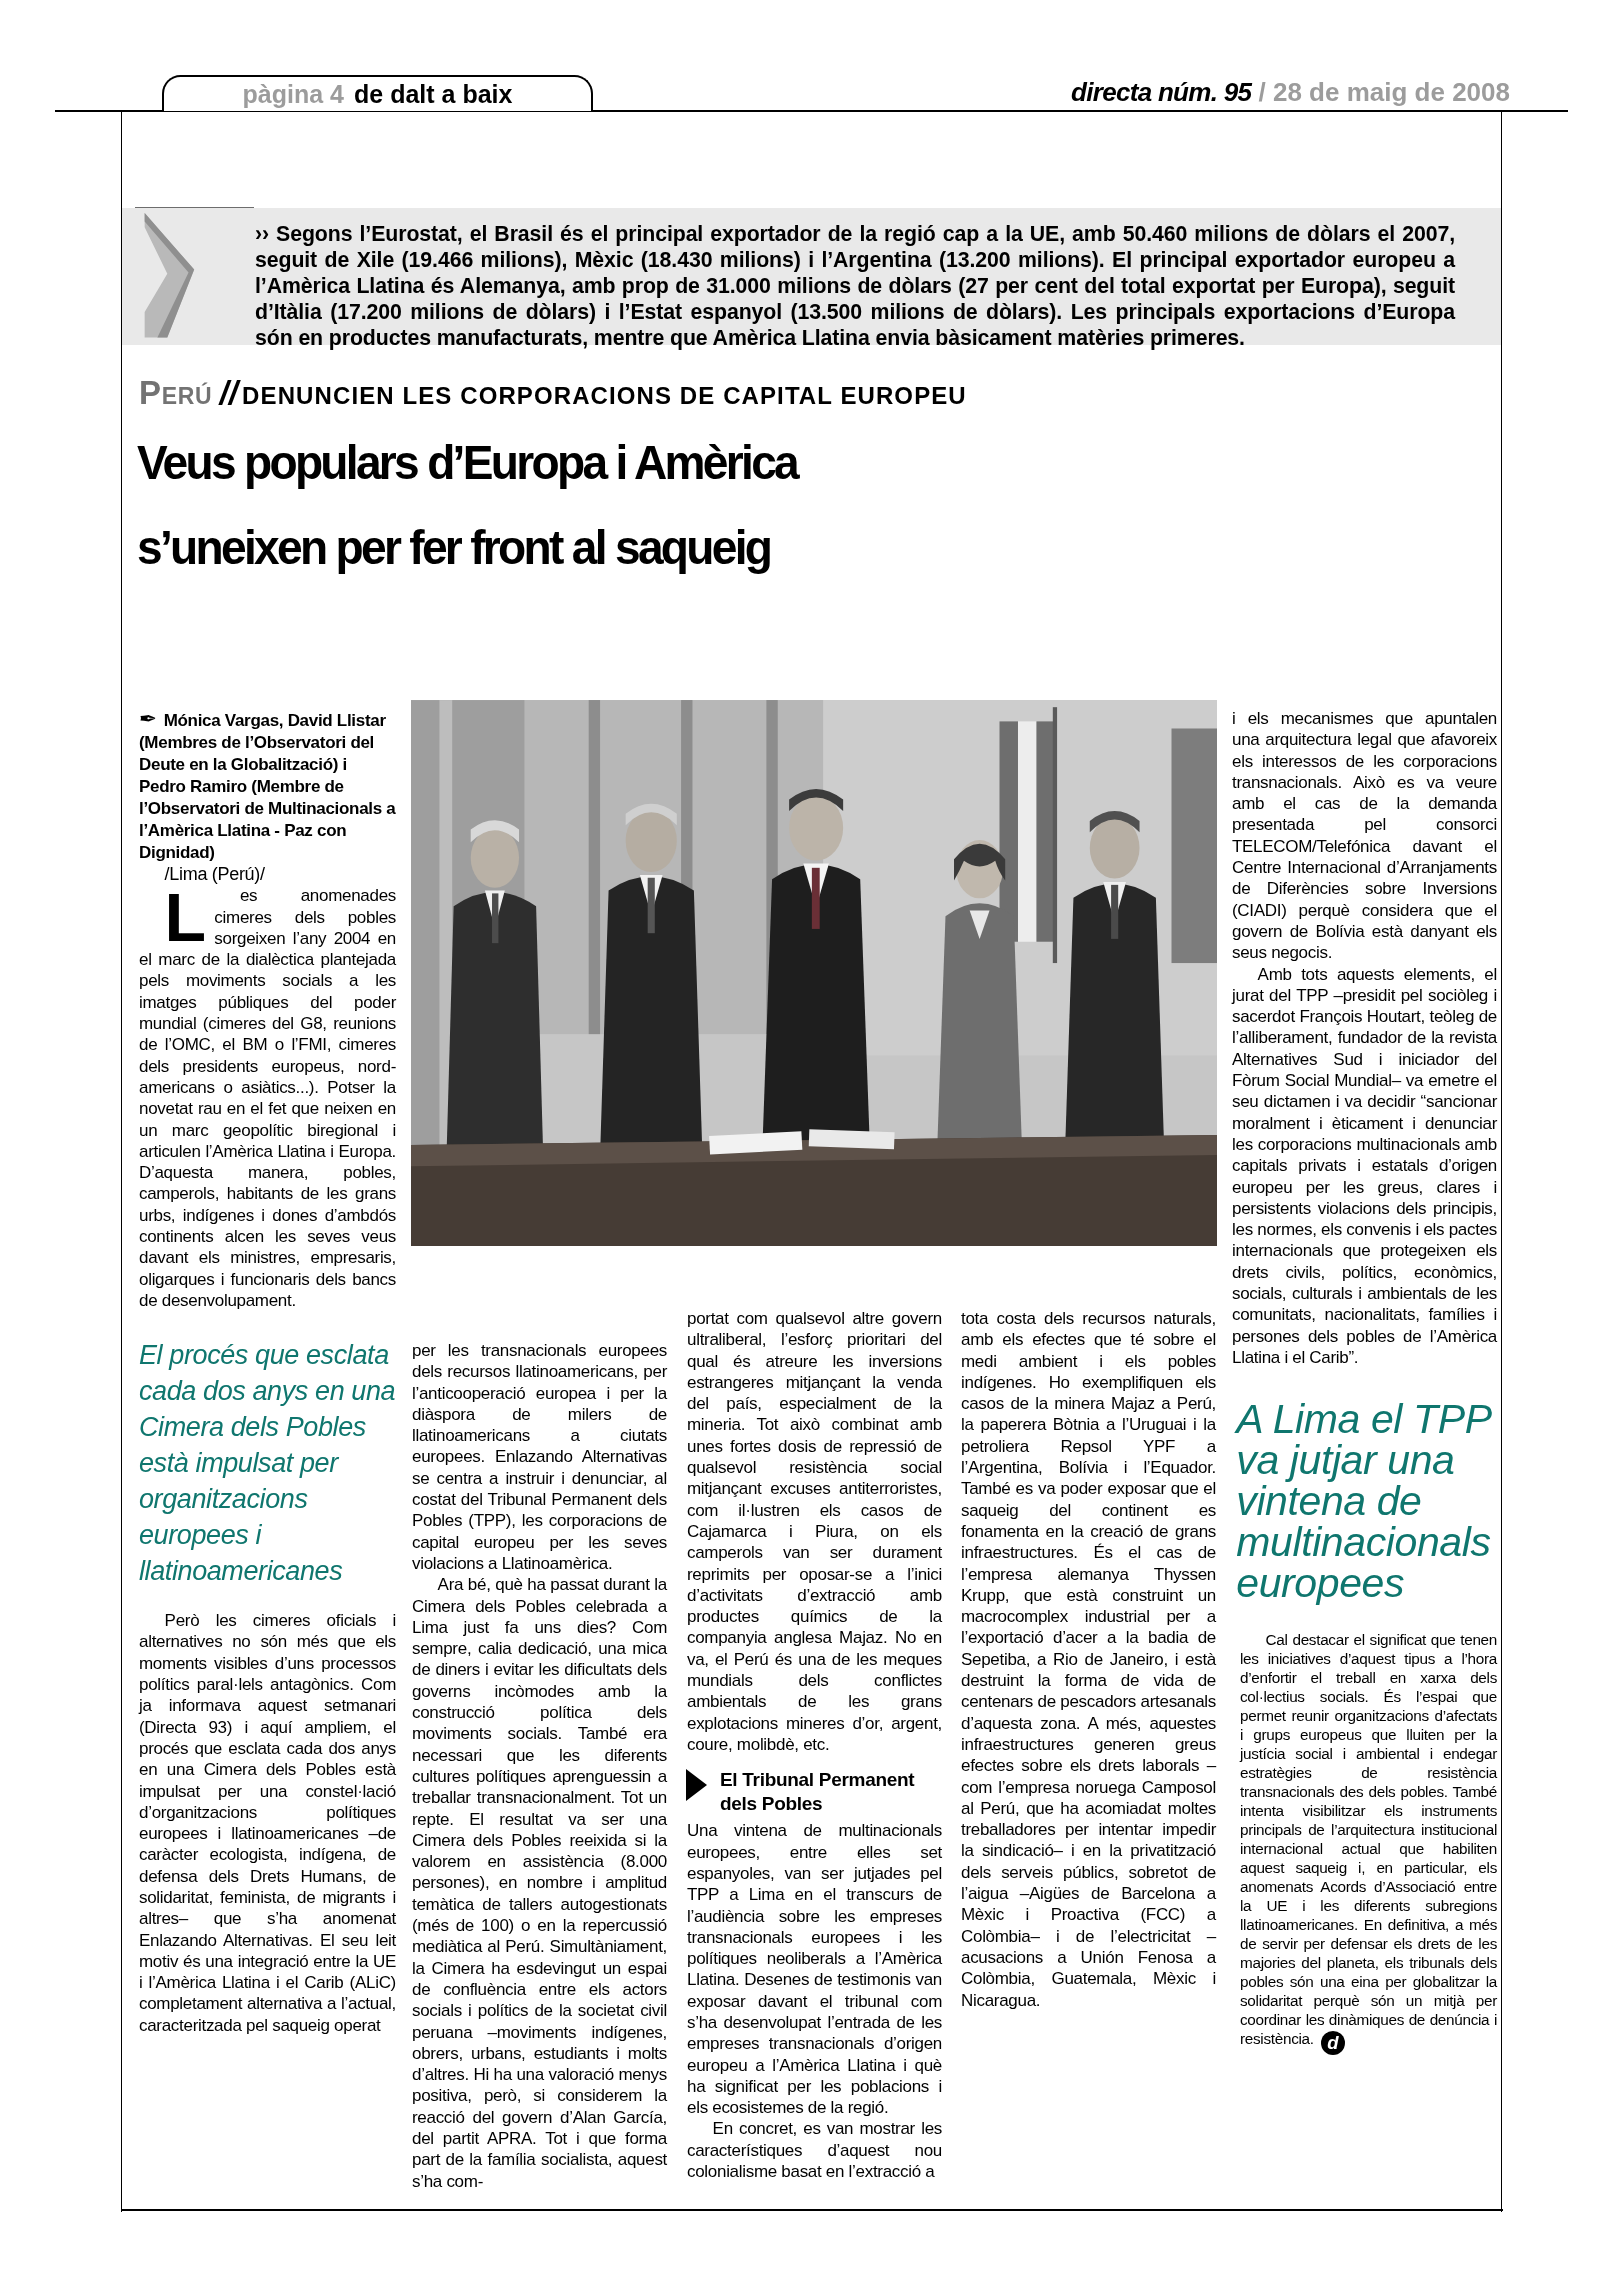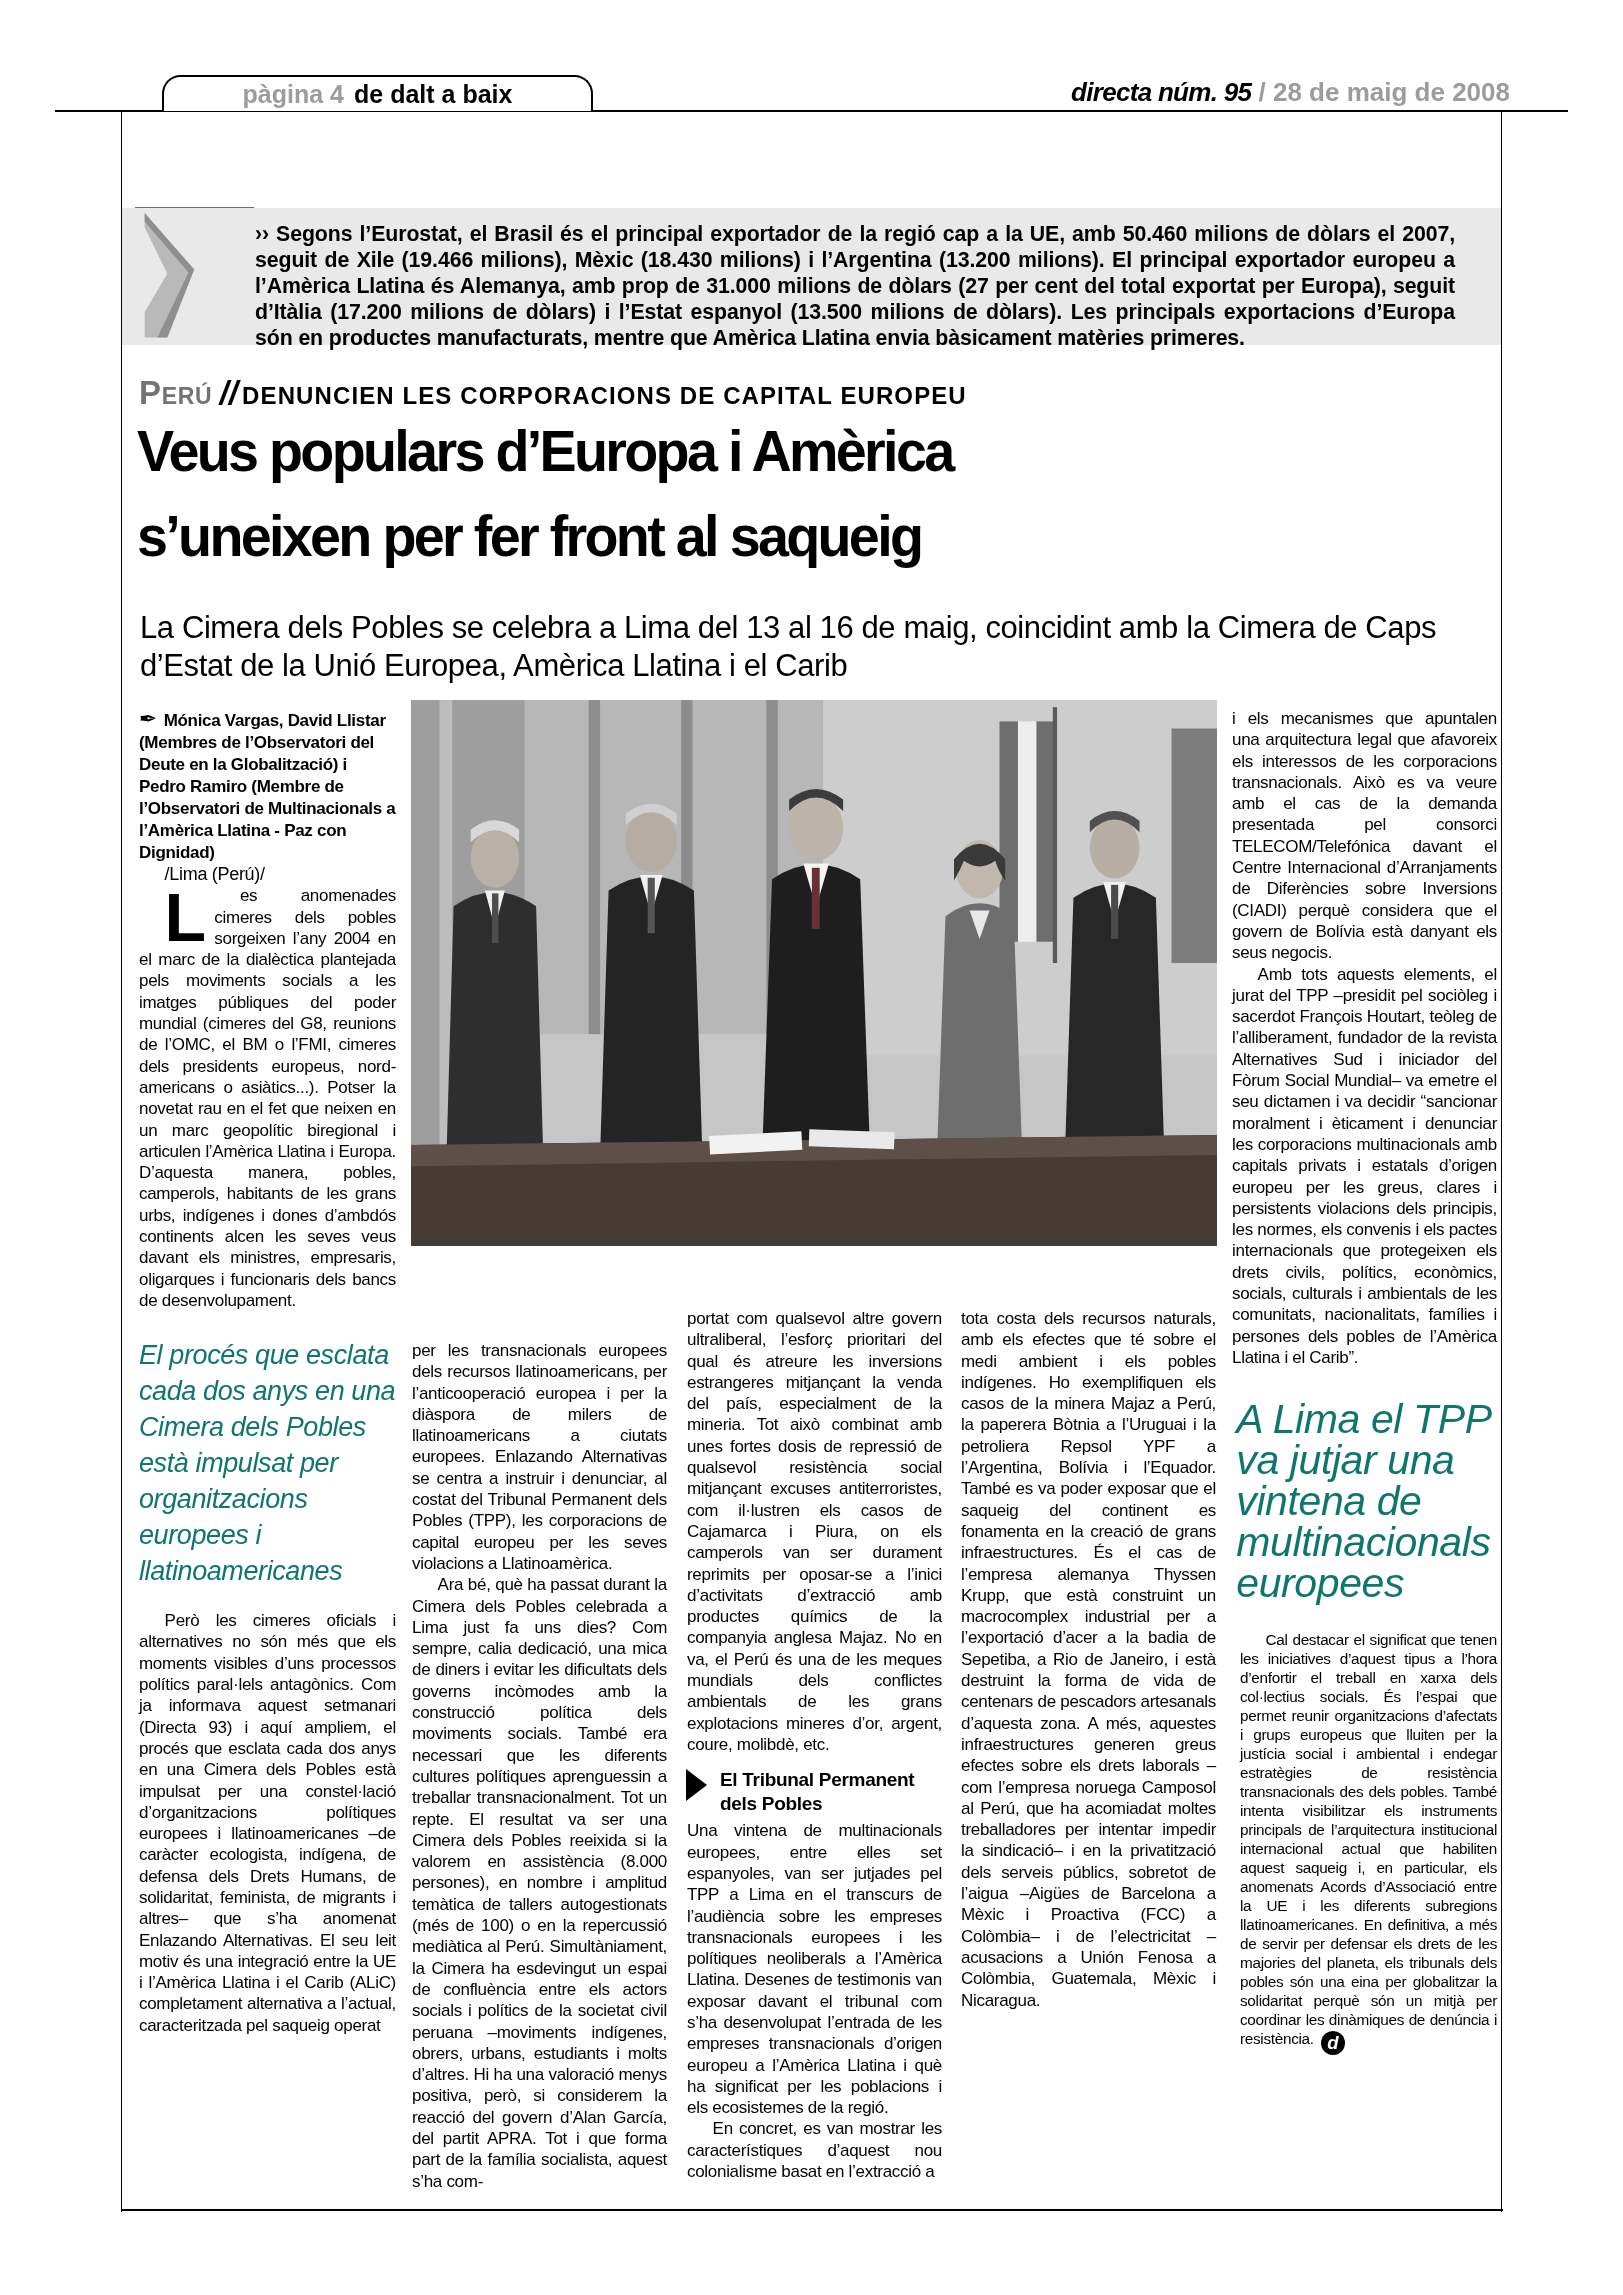--- a/index.html
+++ b/index.html
@@ -35,21 +35,21 @@
     letter-spacing:-0.1px;
   }
 
   
   .kicker { position:absolute; left:139px; top:374px; white-space:nowrap; }
   .kicker-place { color:#737373; font-variant:small-caps; font-weight:bold; font-size:33px; letter-spacing:0.7px; }
   .kicker-sep   { font-weight:900; font-style:italic; font-size:33px; padding:0 4.3px 0 7.1px; }
   .kicker-text  { font-weight:bold; font-size:24px; letter-spacing:1.1px; }
 
   
-  .headline { position:absolute; left:137px; top:408px; width:1408px; font-weight:900; font-size:58px; line-height:85px; letter-spacing:-2.8px; }
+  .headline { position:absolute; left:137px; top:420px; width:1408px; font-weight:900; font-size:48px; line-height:85px; letter-spacing:-2.8px; }
   .headline span { display:inline-block; transform:scaleX(0.96); transform-origin:left center; white-space:nowrap; }
   .standfirst { position:absolute; left:140px; top:609px; width:1301px; font-size:31px; line-height:38px; letter-spacing:-0.4px; }
 
   
   .col { position:absolute; font-size:17px; line-height:21.3px; text-align:justify; letter-spacing:-0.3px; }
   .col p { margin:0; }
   .col p + p { text-indent:25.6px; }
   .indent-first p:first-child { text-indent:25.6px; }
   .col1 { left:139px;  top:708px;  width:257px; }
   .col2 { left:412px;  top:1308px; width:255px;margin-top:32px; }
@@ -108,21 +108,20 @@
 
   <div class="kicker">
     <span class="kicker-place">Perú</span><span class="kicker-sep">//</span><span class="kicker-text">DENUNCIEN LES CORPORACIONS DE CAPITAL EUROPEU</span>
   </div>
 
   <h1 class="headline" style="margin:0;">
     <span>Veus populars d’Europa i Amèrica</span><br>
     <span>s’uneixen per fer front al saqueig</span>
   </h1>
 
-  <div class="standfirst">La Cimera dels Pobles se celebra a Lima del 13 al 16 de maig, coincidint amb la Cimera de Caps d’Estat de la Unió Europea, Amèrica Llatina i el Carib</div>
 
   <div class="photo">
     <svg viewBox="0 0 1134 768" xmlns="http://www.w3.org/2000/svg">
       <rect width="1134" height="768" fill="#c6c6c6"></rect>
       <rect x="0" y="0" width="160" height="640" fill="#9e9e9e"></rect>
       <rect x="40" y="0" width="18" height="640" fill="#bdbdbd"></rect>
       <rect x="160" y="0" width="420" height="470" fill="#b7b7b7"></rect>
       <rect x="250" y="0" width="16" height="470" fill="#8d8d8d"></rect>
       <rect x="380" y="0" width="16" height="470" fill="#8d8d8d"></rect>
       <rect x="500" y="0" width="16" height="470" fill="#8d8d8d"></rect>

